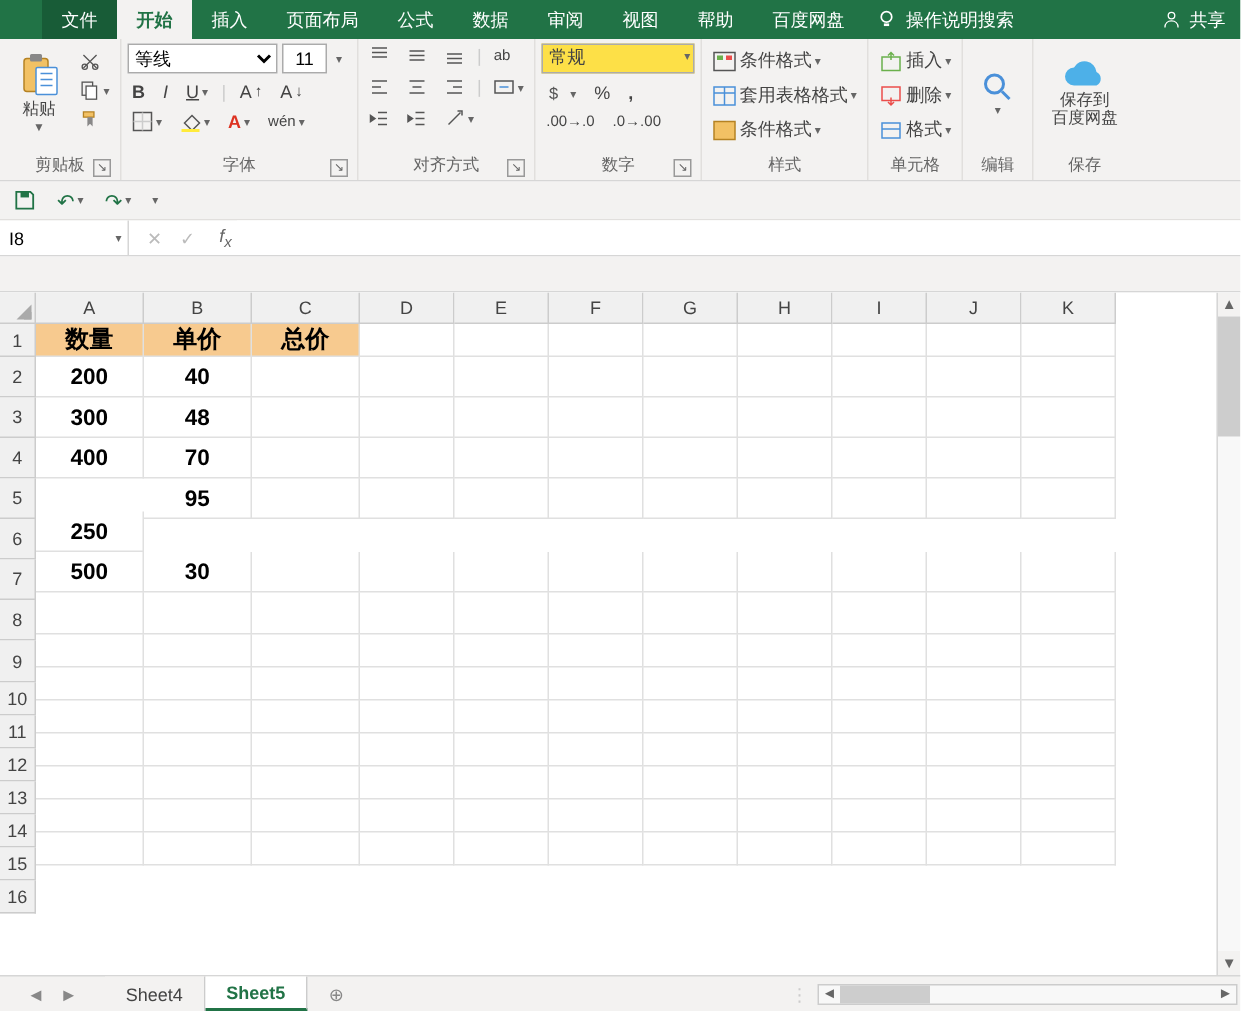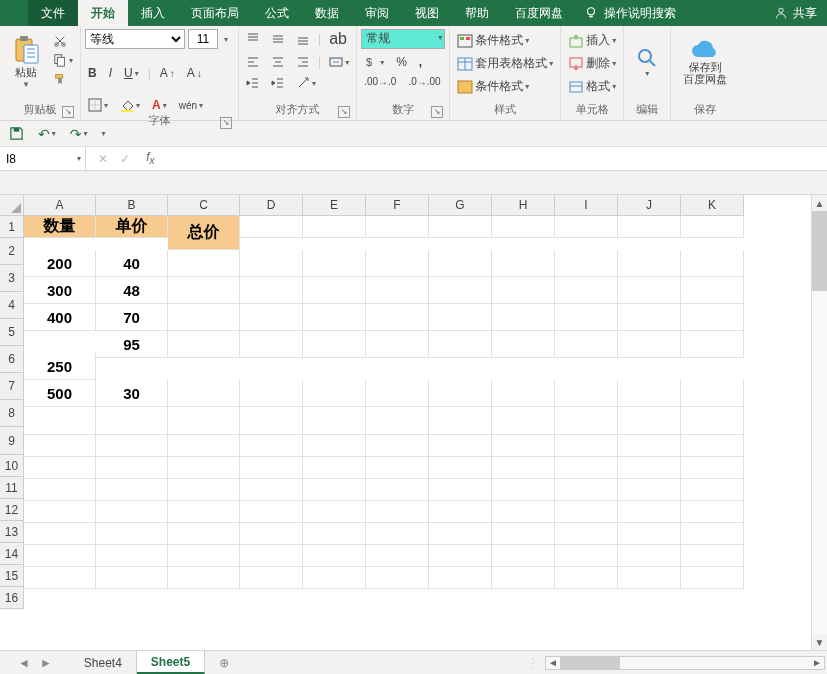--- a/index.html
+++ b/index.html
@@ -15,21 +15,21 @@
 .group-body { flex: 1; display: flex; align-items: flex-start; gap: 2px; }
 .group-label { text-align: center; font-size: 11px; color: #666; position: relative; padding-bottom: 2px; }
 .dlg-launch { position: absolute; right: 2px; bottom: 1px; width: 12px; height: 12px; border: 1px solid #999; font-size: 8px; line-height: 10px; text-align: center; color: #666; cursor: pointer; }
 .big-btn { display: flex; flex-direction: column; align-items: center; justify-content: center; width: 44px; height: 66px; cursor: pointer; font-size: 11px; gap: 0; }
 .col { display: flex; flex-direction: column; gap: 3px; font-size: 12px; }
 .row { display: flex; align-items: center; gap: 3px; }
 .btn { padding: 1px 3px; cursor: pointer; display: inline-flex; align-items: center; gap: 2px; }
 .dd { font-size: 8px; color: #666; }
 select.font-sel { font-size: 12px; height: 20px; border: 1px solid #ababab; background: #fff; width: 100px; }
 input.size-sel { font-size: 12px; height: 20px; width: 30px; border: 1px solid #ababab; text-align: center; }
-.num-fmt { font-size: 12px; height: 20px; border: 1px solid #ababab; background: #5eead4; width: 84px; padding-left: 4px; }
+.num-fmt { font-size: 12px; height: 20px; border: 1px solid #ababab; background: #fde047; width: 102px; padding-left: 4px; }
 .qat { background: #f3f2f1; height: 26px; display: flex; align-items: center; padding: 0 6px; gap: 8px; border-bottom: 1px solid #e1dfdd; }
 .qat .btn { color: #217346; font-size: 14px; }
 .name-bar { height: 24px; background: #fff; border-bottom: 1px solid #d6d6d6; display: flex; align-items: center; font-size: 12px; }
 .name-box { width: 86px; border-right: 1px solid #d6d6d6; height: 100%; display: flex; align-items: center; padding: 0 6px; position: relative; }
 .name-box .dd { position: absolute; right: 4px; }
 .fx-btns { display: flex; align-items: center; gap: 12px; padding: 0 12px; color: #bbb; }
 .fx-label { font-style: italic; color: #666; padding: 0 4px; }
 .formula-input { flex: 1; border: none; height: 100%; outline: none; padding: 0 4px; font-size: 12px; }
 .spacer { height: 24px; background: #f3f2f1; border-bottom: 1px solid #d6d6d6; }
 .grid-wrap { flex: 1; display: flex; overflow: hidden; background: #fff; }
@@ -124,21 +124,21 @@
               <path d="M6 7v7l2-2 2 2V7" fill="#888"></path>
             </svg>
           </span>
       </div>
     </div>
     <div class="group-label"><span>剪贴板</span><span class="dlg-launch">↘</span></div>
   </div>
 
   <div class="group" style="min-width:158px">
     <div class="group-body">
-        <div class="col" style="gap:16px">
+        <div class="col" style="gap:4px">
       <div class="row">
         <select class="font-sel"><option>等线</option></select>
         <input class="size-sel" value="11" style="">
         <span class="btn">
               <span class="dd">▾</span>
             </span>
       </div>
       <div class="row" style="gap:6px;font-family:serif">
         <span class="btn">
               <b>B</b>
@@ -197,21 +197,21 @@
                 <path d="M2 4h10M2 7h10M2 10h10" stroke="#555"></path>
               </svg>
             </span>
         <span class="btn">
               <svg width="14" height="14">
                 <path d="M2 6h10M2 9h10M2 12h10" stroke="#555"></path>
               </svg>
             </span>
         <span style="color:#ccc">|</span>
         <span class="btn">
-              <span style="font-size:16px">ab</span>
+              <span style="font-size:10px">ab</span>
             </span>
       </div>
       <div class="row" style="gap:5px">
         <span class="btn">
               <svg width="14" height="14">
                 <path d="M2 3h10M2 7h6M2 11h10" stroke="#555"></path>
               </svg>
             </span>
         <span class="btn">
               <svg width="14" height="14">
@@ -441,21 +441,21 @@
           <div class="row-head" style="height: 22px;">12</div>
           <div class="row-head" style="height: 22px;">13</div>
           <div class="row-head" style="height: 22px;">14</div>
           <div class="row-head" style="height: 22px;">15</div>
           <div class="row-head" style="height: 22px;">16</div>
         </div>
       <div class="cells" id="cells">
           <div class="cell-row">
             <div class="cell hdr-cell" style="width: 72px; height: 22px;">数量</div>
             <div class="cell hdr-cell" style="width: 72px; height: 22px;">单价</div>
-            <div class="cell hdr-cell" style="width: 72px; height: 34px;">总价</div>
+            <div class="cell hdr-cell" style="width: 72px; height: 22px;">总价</div>
             <div class="cell" style="width: 63px; height: 22px;"></div>
             <div class="cell" style="width: 63px; height: 22px;"></div>
             <div class="cell" style="width: 63px; height: 22px;"></div>
             <div class="cell" style="width: 63px; height: 22px;"></div>
             <div class="cell" style="width: 63px; height: 22px;"></div>
             <div class="cell" style="width: 63px; height: 22px;"></div>
             <div class="cell" style="width: 63px; height: 22px;"></div>
             <div class="cell" style="width: 63px; height: 22px;"></div>
           </div>
           <div class="cell-row">

